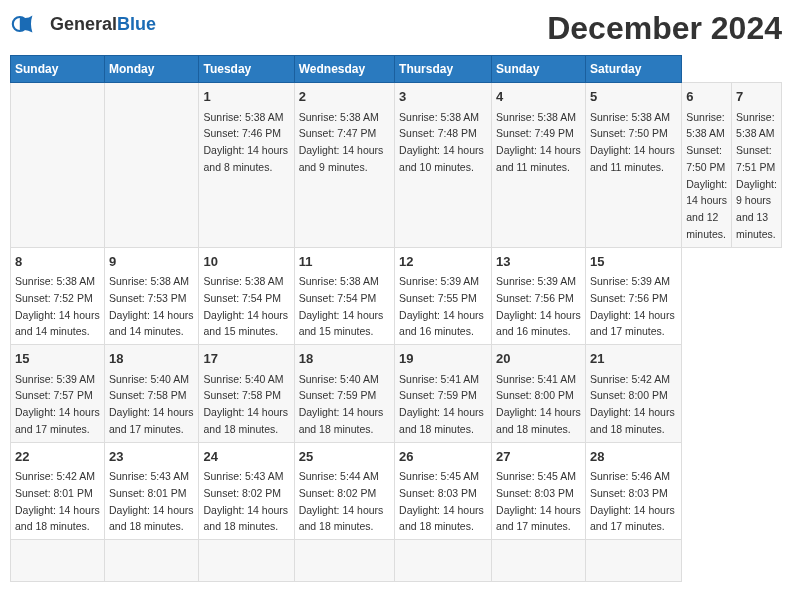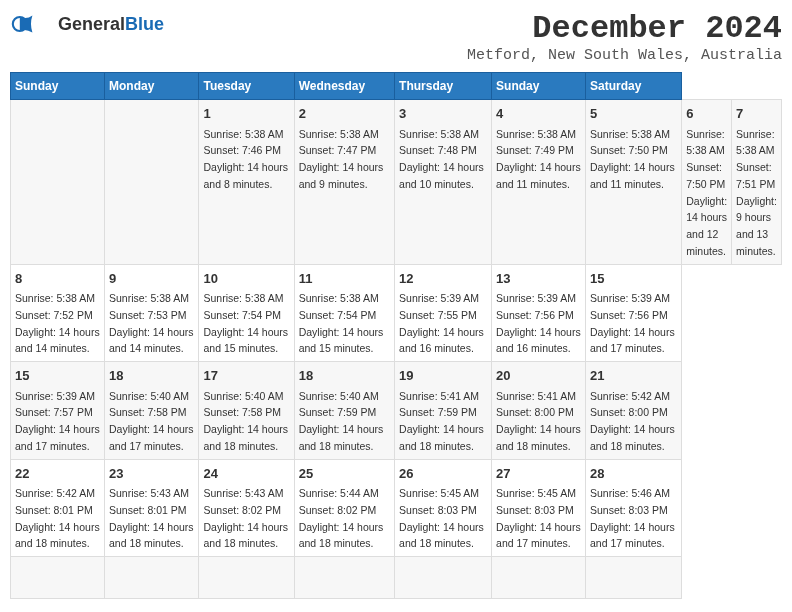--- a/index.html
+++ b/index.html
@@ -12,40 +12,39 @@
     }
     .header {
       display: flex;
       justify-content: space-between;
       align-items: flex-start;
       margin-bottom: 8px;
     }
     .logo {
       display: flex;
       align-items: center;
-      gap: 20px;
+      gap: 12px;
       justify-content: flex-end;
     }
     .logo-text-general {
       font-size: 18px;
       font-weight: bold;
       color: #333;
     }
     .logo-text-blue {
       font-size: 18px;
       font-weight: bold;
       color: #1a6bb5;
     }
     .logo-icon {
       width: 28px;
       height: 28px;
     }
     .title-block {
-      text-align: right;
-      font-family: Liberation Mono, monospace;
+      text-align: left;
     }
     .month-title {
       font-size: 32px;
       font-weight: bold;
       color: #333;
     }
     .location-title {
       font-size: 15px;
       color: #555;
     }
@@ -99,21 +98,20 @@
     <svg class="logo-icon" viewBox="0 0 40 40" xmlns="http://www.w3.org/2000/svg">
       <circle cx="14" cy="20" r="10" fill="none" stroke="#1a6bb5" stroke-width="3"></circle>
       <path d="M14 10 Q24 14 32 8 Q28 20 32 32 Q22 26 14 30 Z" fill="#1a6bb5"></path>
     </svg>
     <div>
       <span class="logo-text-general">General</span><span class="logo-text-blue">Blue</span>
     </div>
   </div>
   <div class="title-block">
     <div class="month-title">December 2024</div>
-    <div class="location-title">Metford, New South Wales, Australia</div>
   </div>
 </div>
 
 <table>
   <thead>
     <tr id="weekday-header">
     <th>Sunday</th>
         <th>Monday</th>
         <th>Tuesday</th>
         <th>Wednesday</th>

